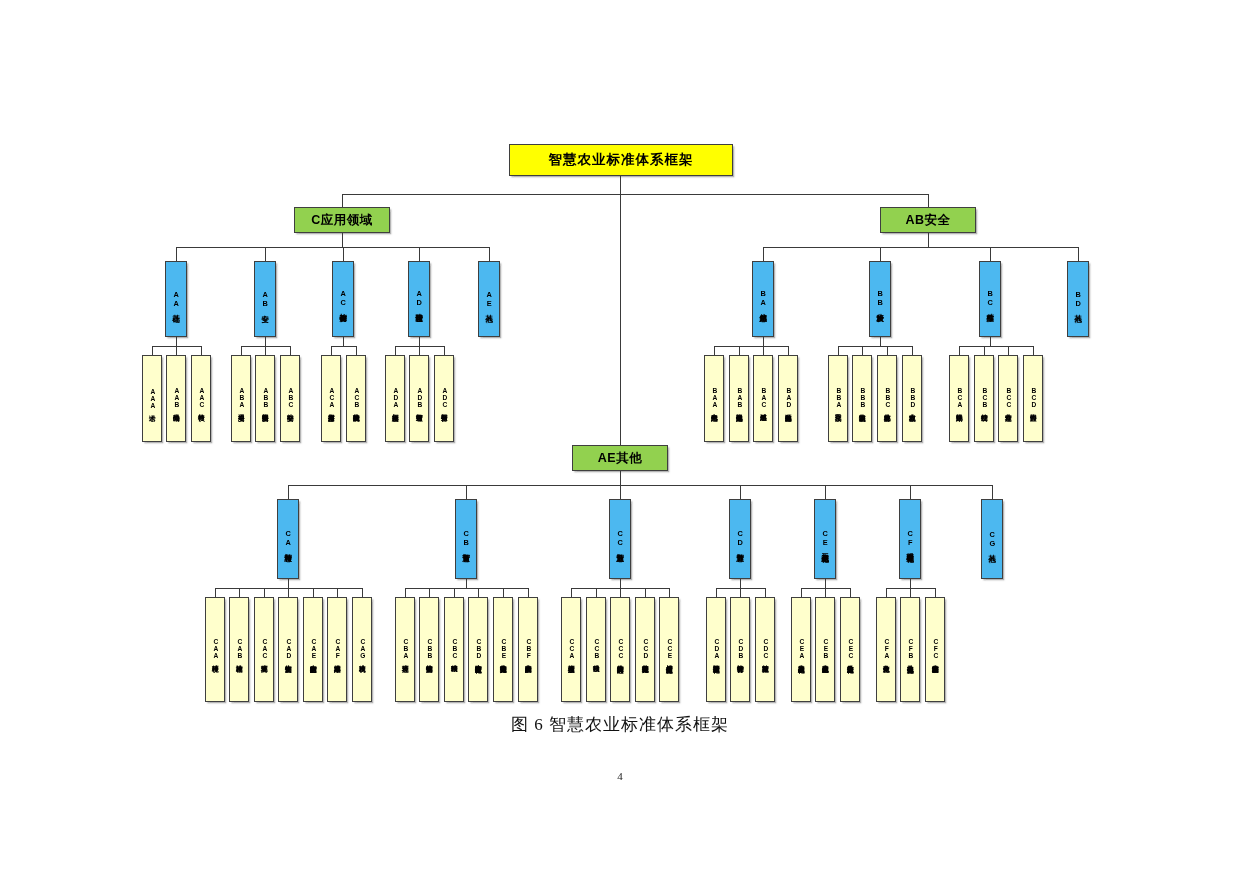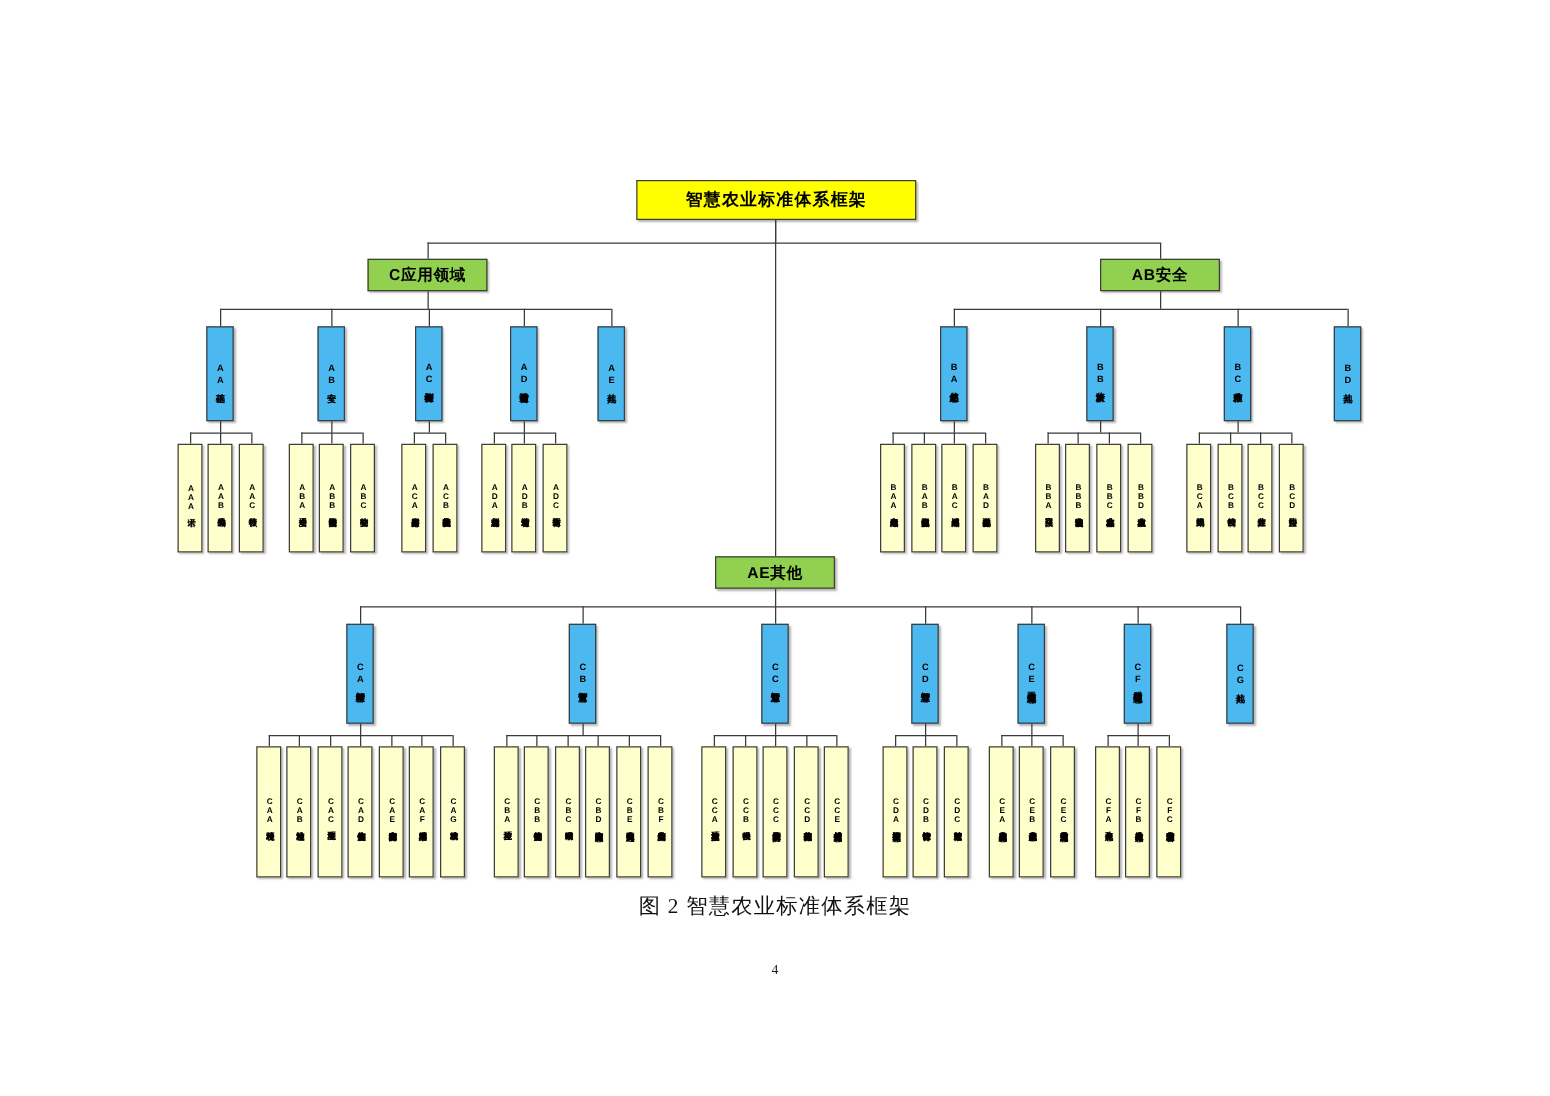--- a/index.html
+++ b/index.html
@@ -439,16 +439,16 @@
   </div>
   <div class="node node-l3" style="left:925px; top:597px; width:20px; height:105px;">
     <span class="vtext">CFC农产品市场监测预警</span>
   </div>
 
   <div class="ln lnv" style="left:992px; top:485px; height:14px;"></div>
   <div class="node node-l2" style="left:981px; top:499px; width:22px; height:80px;">
     <span class="vtext">CG其他</span>
   </div>
 
-  <div id="caption">图 2  智慧农业标准体系框架</div>
+  <div id="caption">图 6  智慧农业标准体系框架</div>
   <div id="pagenum">4</div>
 
 </div>
 
 </body></html>

